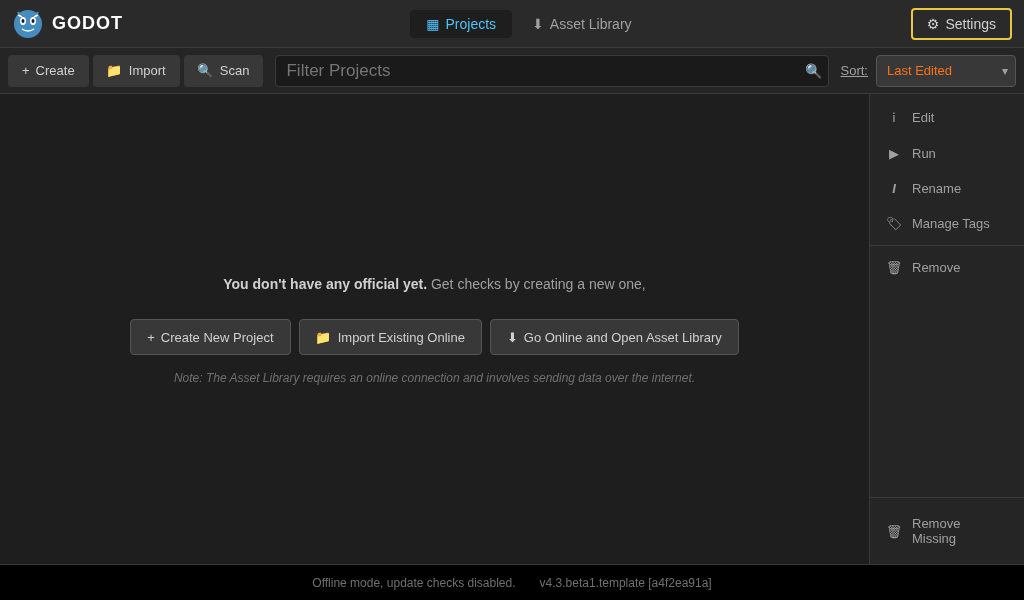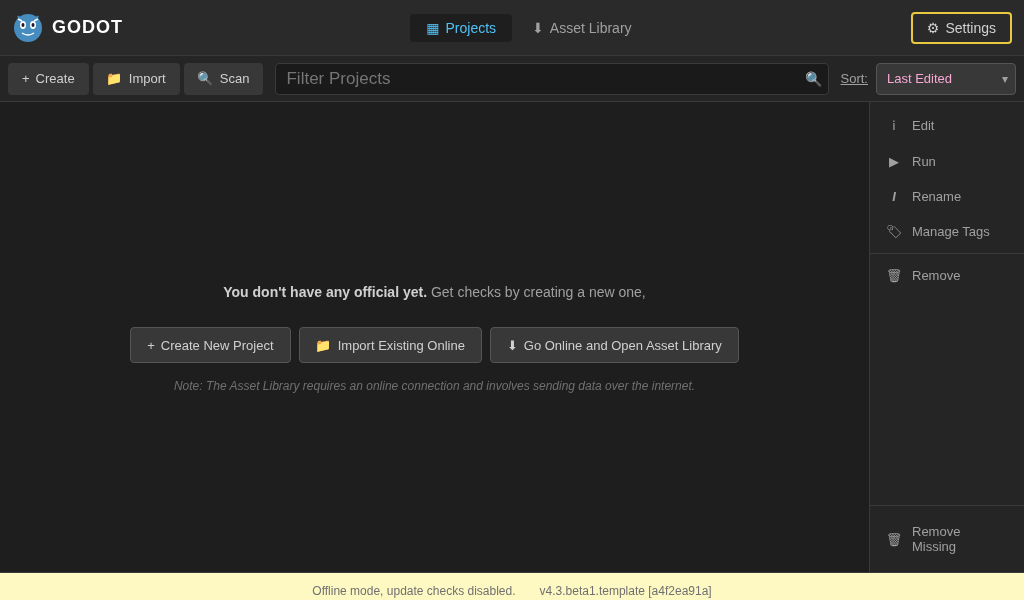--- a/index.html
+++ b/index.html
@@ -10,21 +10,21 @@
       font-family: 'Segoe UI', Tahoma, Geneva, Verdana, sans-serif;
       color: #d0d0d0;
       overflow: hidden;
     }
 
     
     .top-bar {
       display: flex;
       align-items: center;
       background: #2a2a2a;
-      height: 56px;
+      height: 48px;
       padding: 0 12px;
       border-bottom: 1px solid #3a3a3a;
     }
     .logo-area {
       display: flex;
       align-items: center;
       gap: 8px;
       margin-right: 24px;
     }
     .logo-icon {
@@ -129,21 +129,21 @@
     }
     .sort-label {
       font-size: 13px;
       color: #a0a0a0;
       text-decoration: underline;
     }
     .sort-select {
       background: #383838;
       border: 1px solid #555;
       border-radius: 4px;
-      color: #f9a8d4;
+      color: #f97316;
       padding: 4px 27px 4px 10px;
       font-size: 13px;
       height: 32px;
       outline: none;
       appearance: none;
       cursor: pointer;
       min-width: 140px;
     }
     .sort-select-wrapper {
       position: relative;
@@ -252,21 +252,21 @@
       padding: 8px 0;
       border-top: 1px solid #3a3a3a;
     }
     .sidebar-item.danger {
       color: #a0a0a0;
     }
 
     
     .status-bar {
       height: 36px;
-      background: #fef9c3;
+      background: #000000;
       display: flex;
       align-items: center;
       justify-content: center;
       border-top: 1px solid #3a3a3a;
       gap: 24px;
     }
     .status-text {
       font-size: 12px;
       color: #707070;
     }

